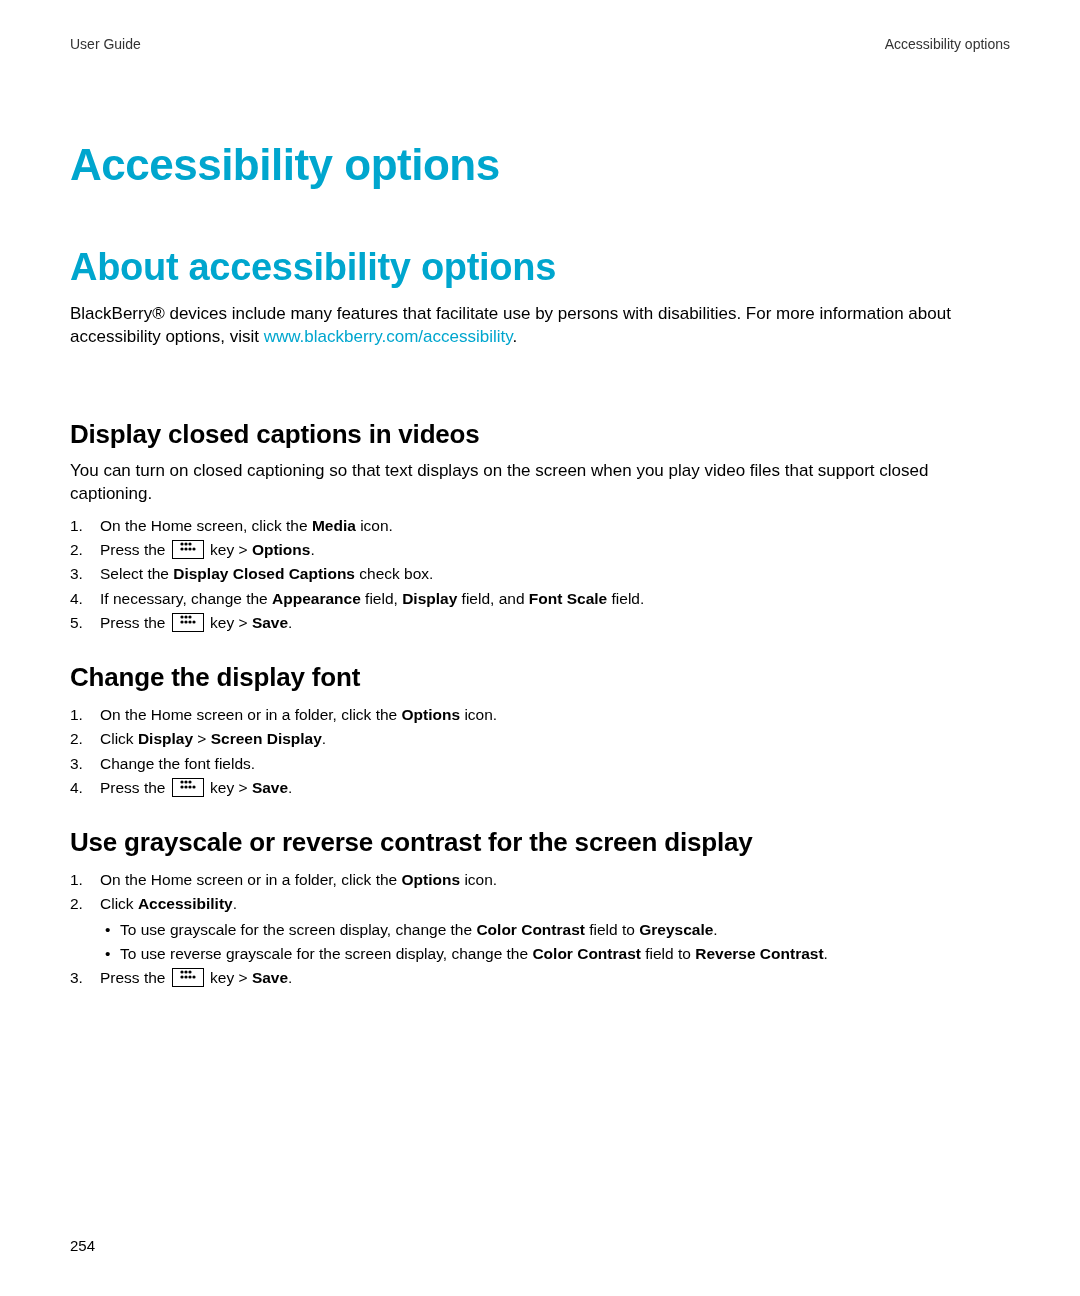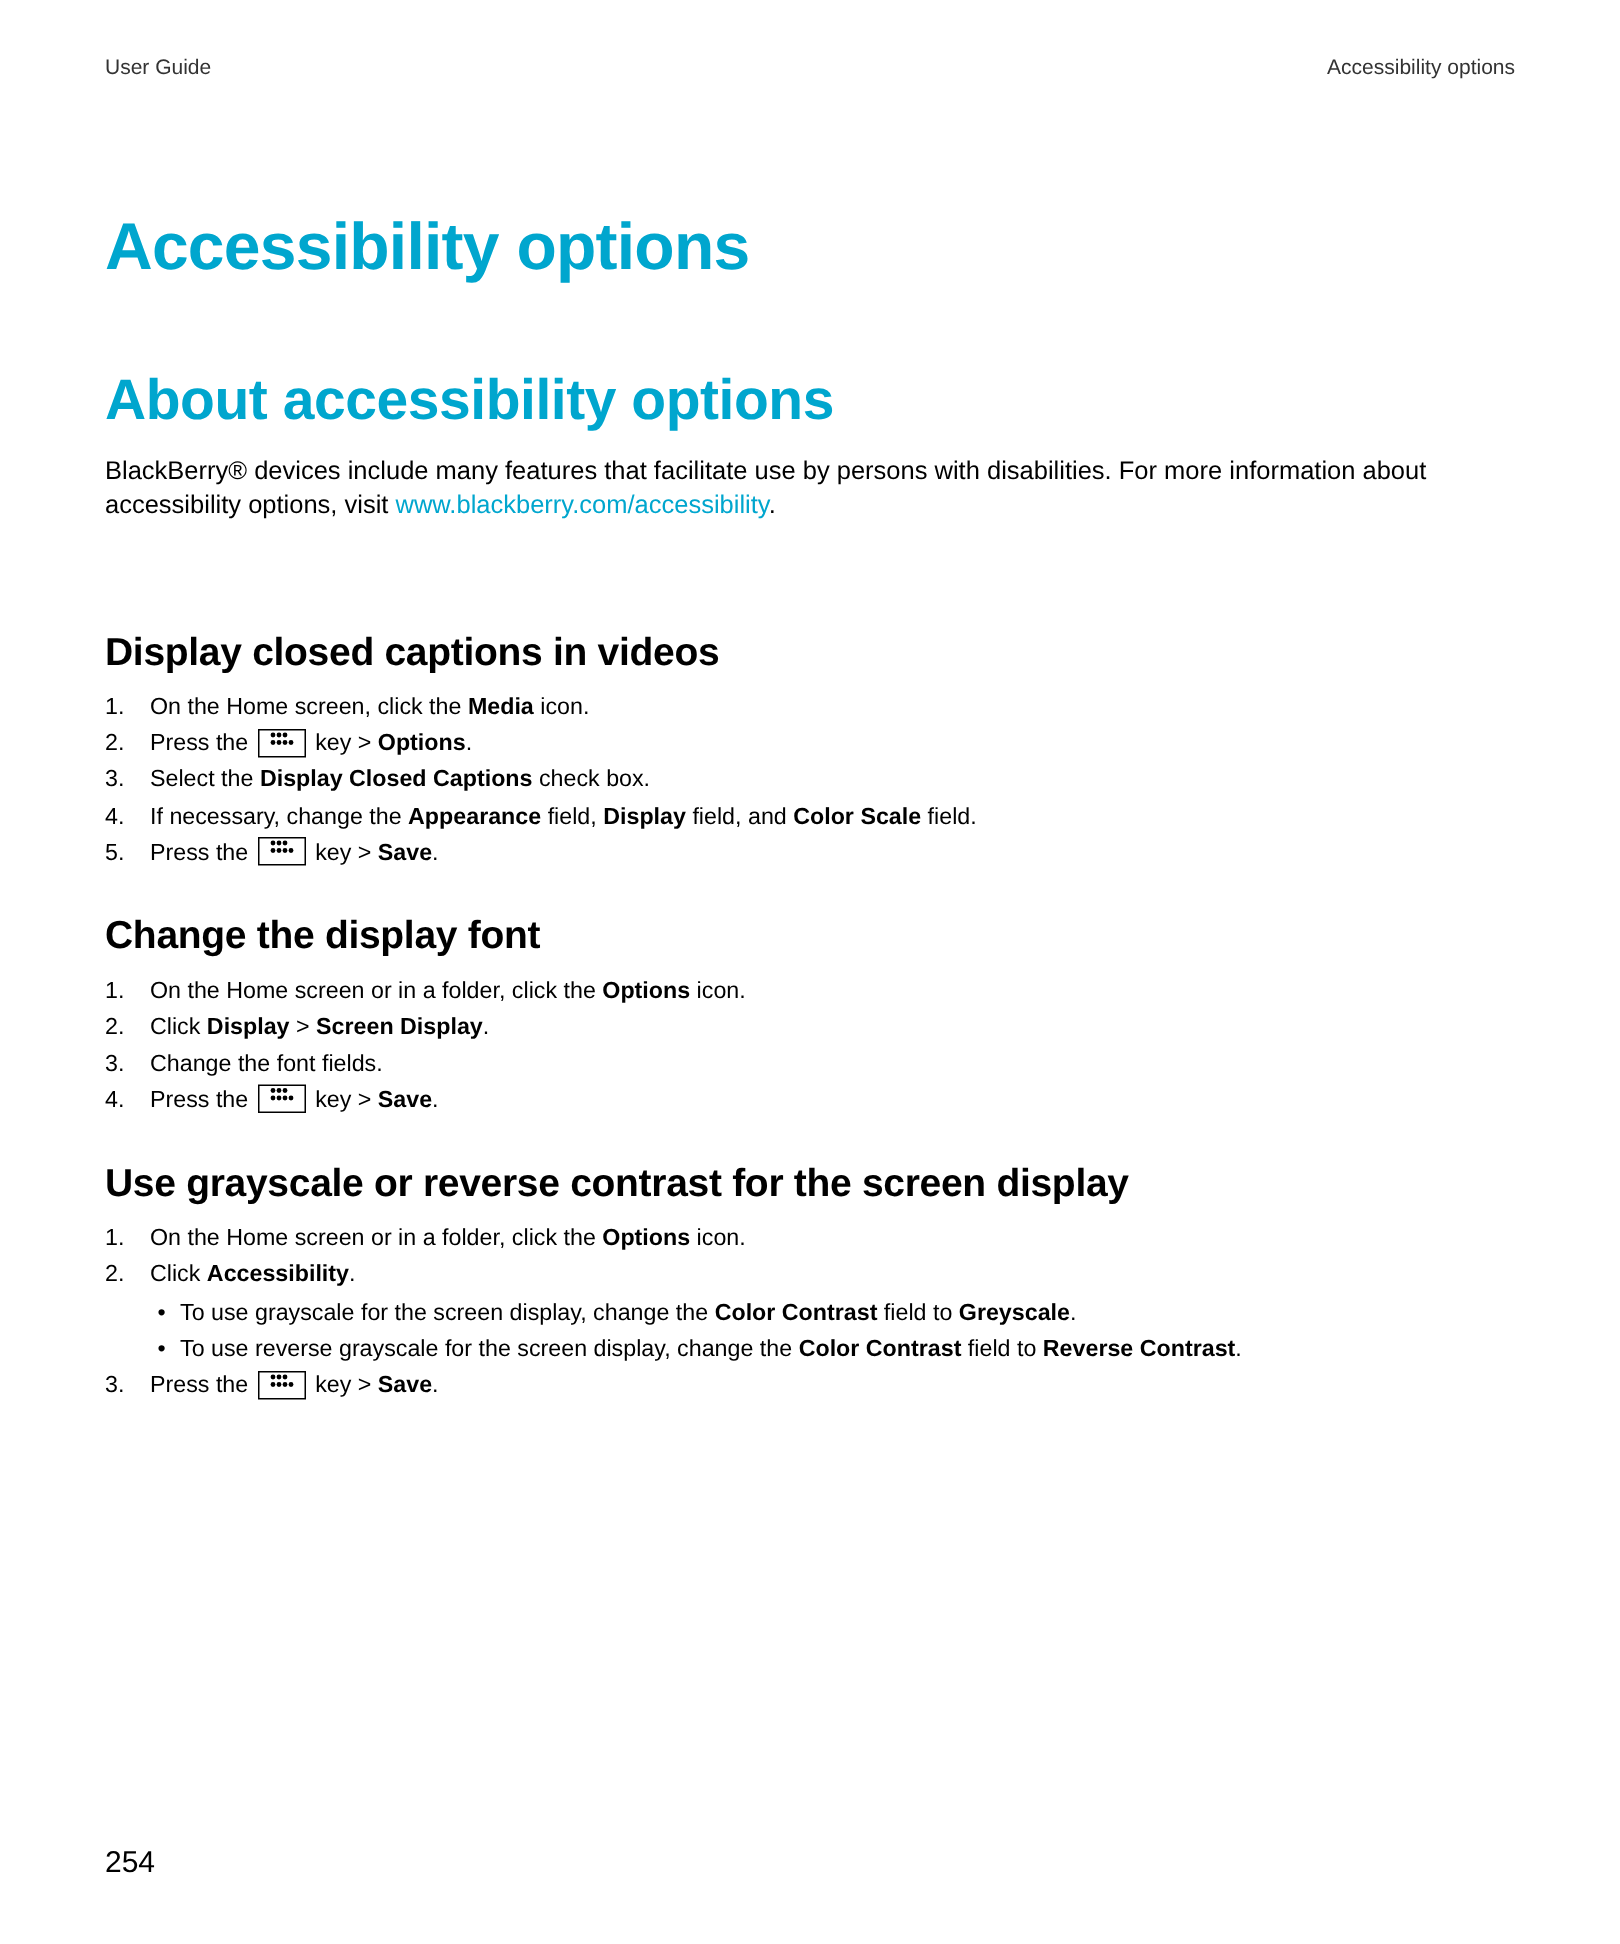--- a/index.html
+++ b/index.html
@@ -86,21 +86,21 @@
       line-height: 16px;
       height: 19px;
       position: relative;
       top: -1px;
     }
     .keybox svg { display: block; }
     .page-num {
       position: absolute;
       left: 70px;
       bottom: 42px;
-      font-size: 20px;
+      font-size: 15px;
     }
   </style>
 </head>
 <body>
 
 <div class="page">
 
   <div class="header-row">
     <span>User Guide</span>
     <span>Accessibility options</span>
@@ -110,33 +110,34 @@
 
   <h2 class="section">About accessibility options</h2>
   <p class="para">
     <span>BlackBerry® devices include many features that facilitate use by persons with disabilities. For more information about accessibility options, visit </span><span class="link">www.blackberry.com/accessibility</span><span>.</span>
   </p>
 
   <div class="block-gap"></div>
 
 
   <h3 class="subhead first">Display closed captions in videos</h3>
+  <p class="para">You can turn on closed captioning so that text displays on the screen when you play video files that support closed captioning.</p>
   <ol class="steps">
     <li><span class="num">1.</span><span>On the Home screen, click the </span><span class="b">Media</span><span> icon.</span></li>
     <li><span class="num">2.</span><span>Press the </span><span class="keybox"><svg width="18" height="12" viewBox="0 0 18 12">
             <circle cx="3" cy="3" r="1.6"></circle>
             <circle cx="7" cy="3" r="1.6"></circle>
             <circle cx="11" cy="3" r="1.6"></circle>
             <circle cx="3" cy="8" r="1.6"></circle>
             <circle cx="7" cy="8" r="1.6"></circle>
             <circle cx="11" cy="8" r="1.6"></circle>
             <circle cx="15" cy="8" r="1.6"></circle>
           </svg></span><span> key &gt; </span><span class="b">Options</span><span>.</span></li>
     <li><span class="num">3.</span><span>Select the </span><span class="b">Display Closed Captions</span><span> check box.</span></li>
-    <li><span class="num">4.</span><span>If necessary, change the </span><span class="b">Appearance</span><span> field, </span><span class="b">Display</span><span> field, and </span><span class="b">Color Scale</span><span> field.</span></li>
+    <li><span class="num">4.</span><span>If necessary, change the </span><span class="b">Appearance</span><span> field, </span><span class="b">Display</span><span> field, and </span><span class="b">Font Scale</span><span> field.</span></li>
     <li><span class="num">5.</span><span>Press the </span><span class="keybox"><svg width="18" height="12" viewBox="0 0 18 12">
             <circle cx="3" cy="3" r="1.6"></circle>
             <circle cx="7" cy="3" r="1.6"></circle>
             <circle cx="11" cy="3" r="1.6"></circle>
             <circle cx="3" cy="8" r="1.6"></circle>
             <circle cx="7" cy="8" r="1.6"></circle>
             <circle cx="11" cy="8" r="1.6"></circle>
             <circle cx="15" cy="8" r="1.6"></circle>
           </svg></span><span> key &gt; </span><span class="b">Save</span><span>.</span></li>
   </ol>

